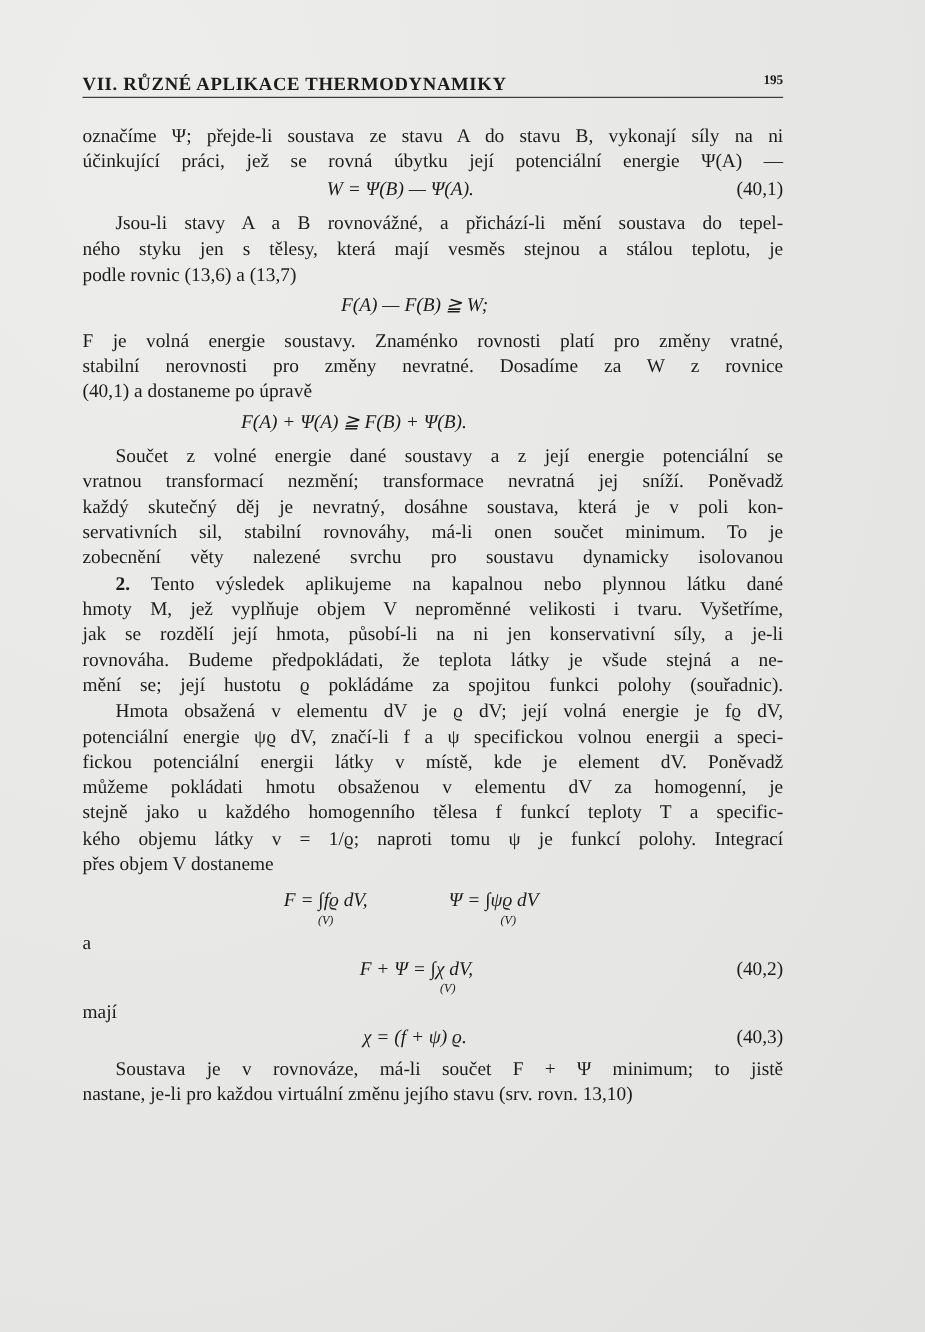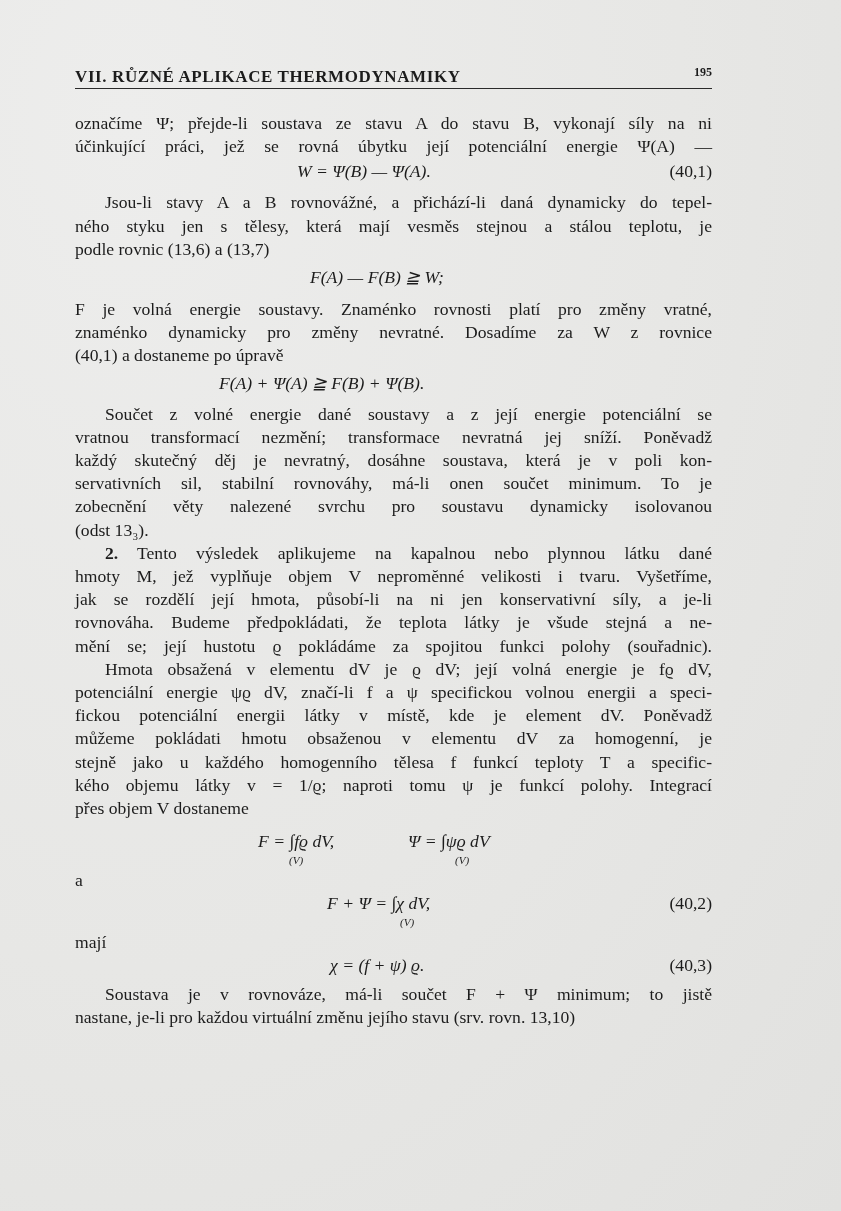--- a/index.html
+++ b/index.html
@@ -58,44 +58,43 @@
     <p class="p">
       <span class="just">označíme Ψ; přejde-li soustava ze stavu A do stavu B, vykonají síly na ni</span>
       <span class="just">účinkující práci, jež se rovná úbytku její potenciální energie Ψ(A) —</span>
     </p>
     <div class="eq">
       <span class="formula" style="left:222px;">W = Ψ(B) — Ψ(A).</span>
       <span class="eqnum">(40,1)</span>
     </div>
 
     <p class="p" style="margin-top:6px;">
-      <span class="just" style="padding-left:30px;">Jsou-li stavy A a B rovnovážné, a přichází-li daná dynamicky do tepel-</span>
+      <span class="just" style="padding-left:30px;">Jsou-li stavy A a B rovnovážné, a přichází-li mění soustava do tepel-</span>
       <span class="just">ného styku jen s tělesy, která mají vesměs stejnou a stálou teplotu, je</span>
       <span class="line">podle rovnic (13,6) a (13,7)</span>
     </p>
     <div class="eq" style="height:33px;line-height:33px;">
       <span class="formula" style="left:235px;">F(A) — F(B) ≧ W;</span>
     </div>
 
     <p class="p" style="margin-top:4px;">
       <span class="just">F je volná energie soustavy. Znaménko rovnosti platí pro změny vratné,</span>
-      <span class="just">znaménko dynamicky pro změny nevratné. Dosadíme za W z rovnice</span>
+      <span class="just">stabilní nerovnosti pro změny nevratné. Dosadíme za W z rovnice</span>
       <span class="line">(40,1) a dostaneme po úpravě</span>
     </p>
     <div class="eq" style="height:31px;line-height:31px;">
       <span class="formula" style="left:144px;">F(A) + Ψ(A) ≧ F(B) + Ψ(B).</span>
     </div>
 
     <p class="p" style="margin-top:4px;">
       <span class="just" style="padding-left:30px;">Součet z volné energie dané soustavy a z její energie potenciální se</span>
       <span class="just">vratnou transformací nezmění; transformace nevratná jej sníží. Poněvadž</span>
       <span class="just">každý skutečný děj je nevratný, dosáhne soustava, která je v poli kon-</span>
       <span class="just">servativních sil, stabilní rovnováhy, má-li onen součet minimum. To je</span>
       <span class="just">zobecnění věty nalezené svrchu pro soustavu dynamicky isolovanou</span>
-      <span class="line">(odst 13₃).</span>
     </p>
 
     <p class="p" style="">
       <span class="just" style="padding-left:30px;"><b>2.</b> <span>Tento výsledek aplikujeme na kapalnou nebo plynnou látku dané</span></span>
       <span class="just">hmoty M, jež vyplňuje objem V nepromĕnné velikosti i tvaru. Vyšetříme,</span>
       <span class="just">jak se rozdělí její hmota, působí-li na ni jen konservativní síly, a je-li</span>
       <span class="just">rovnováha. Budeme předpokládati, že teplota látky je všude stejná a ne-</span>
       <span class="just">mění se; její hustotu ϱ pokládáme za spojitou funkci polohy (souřadnic).</span>
     </p>
 

